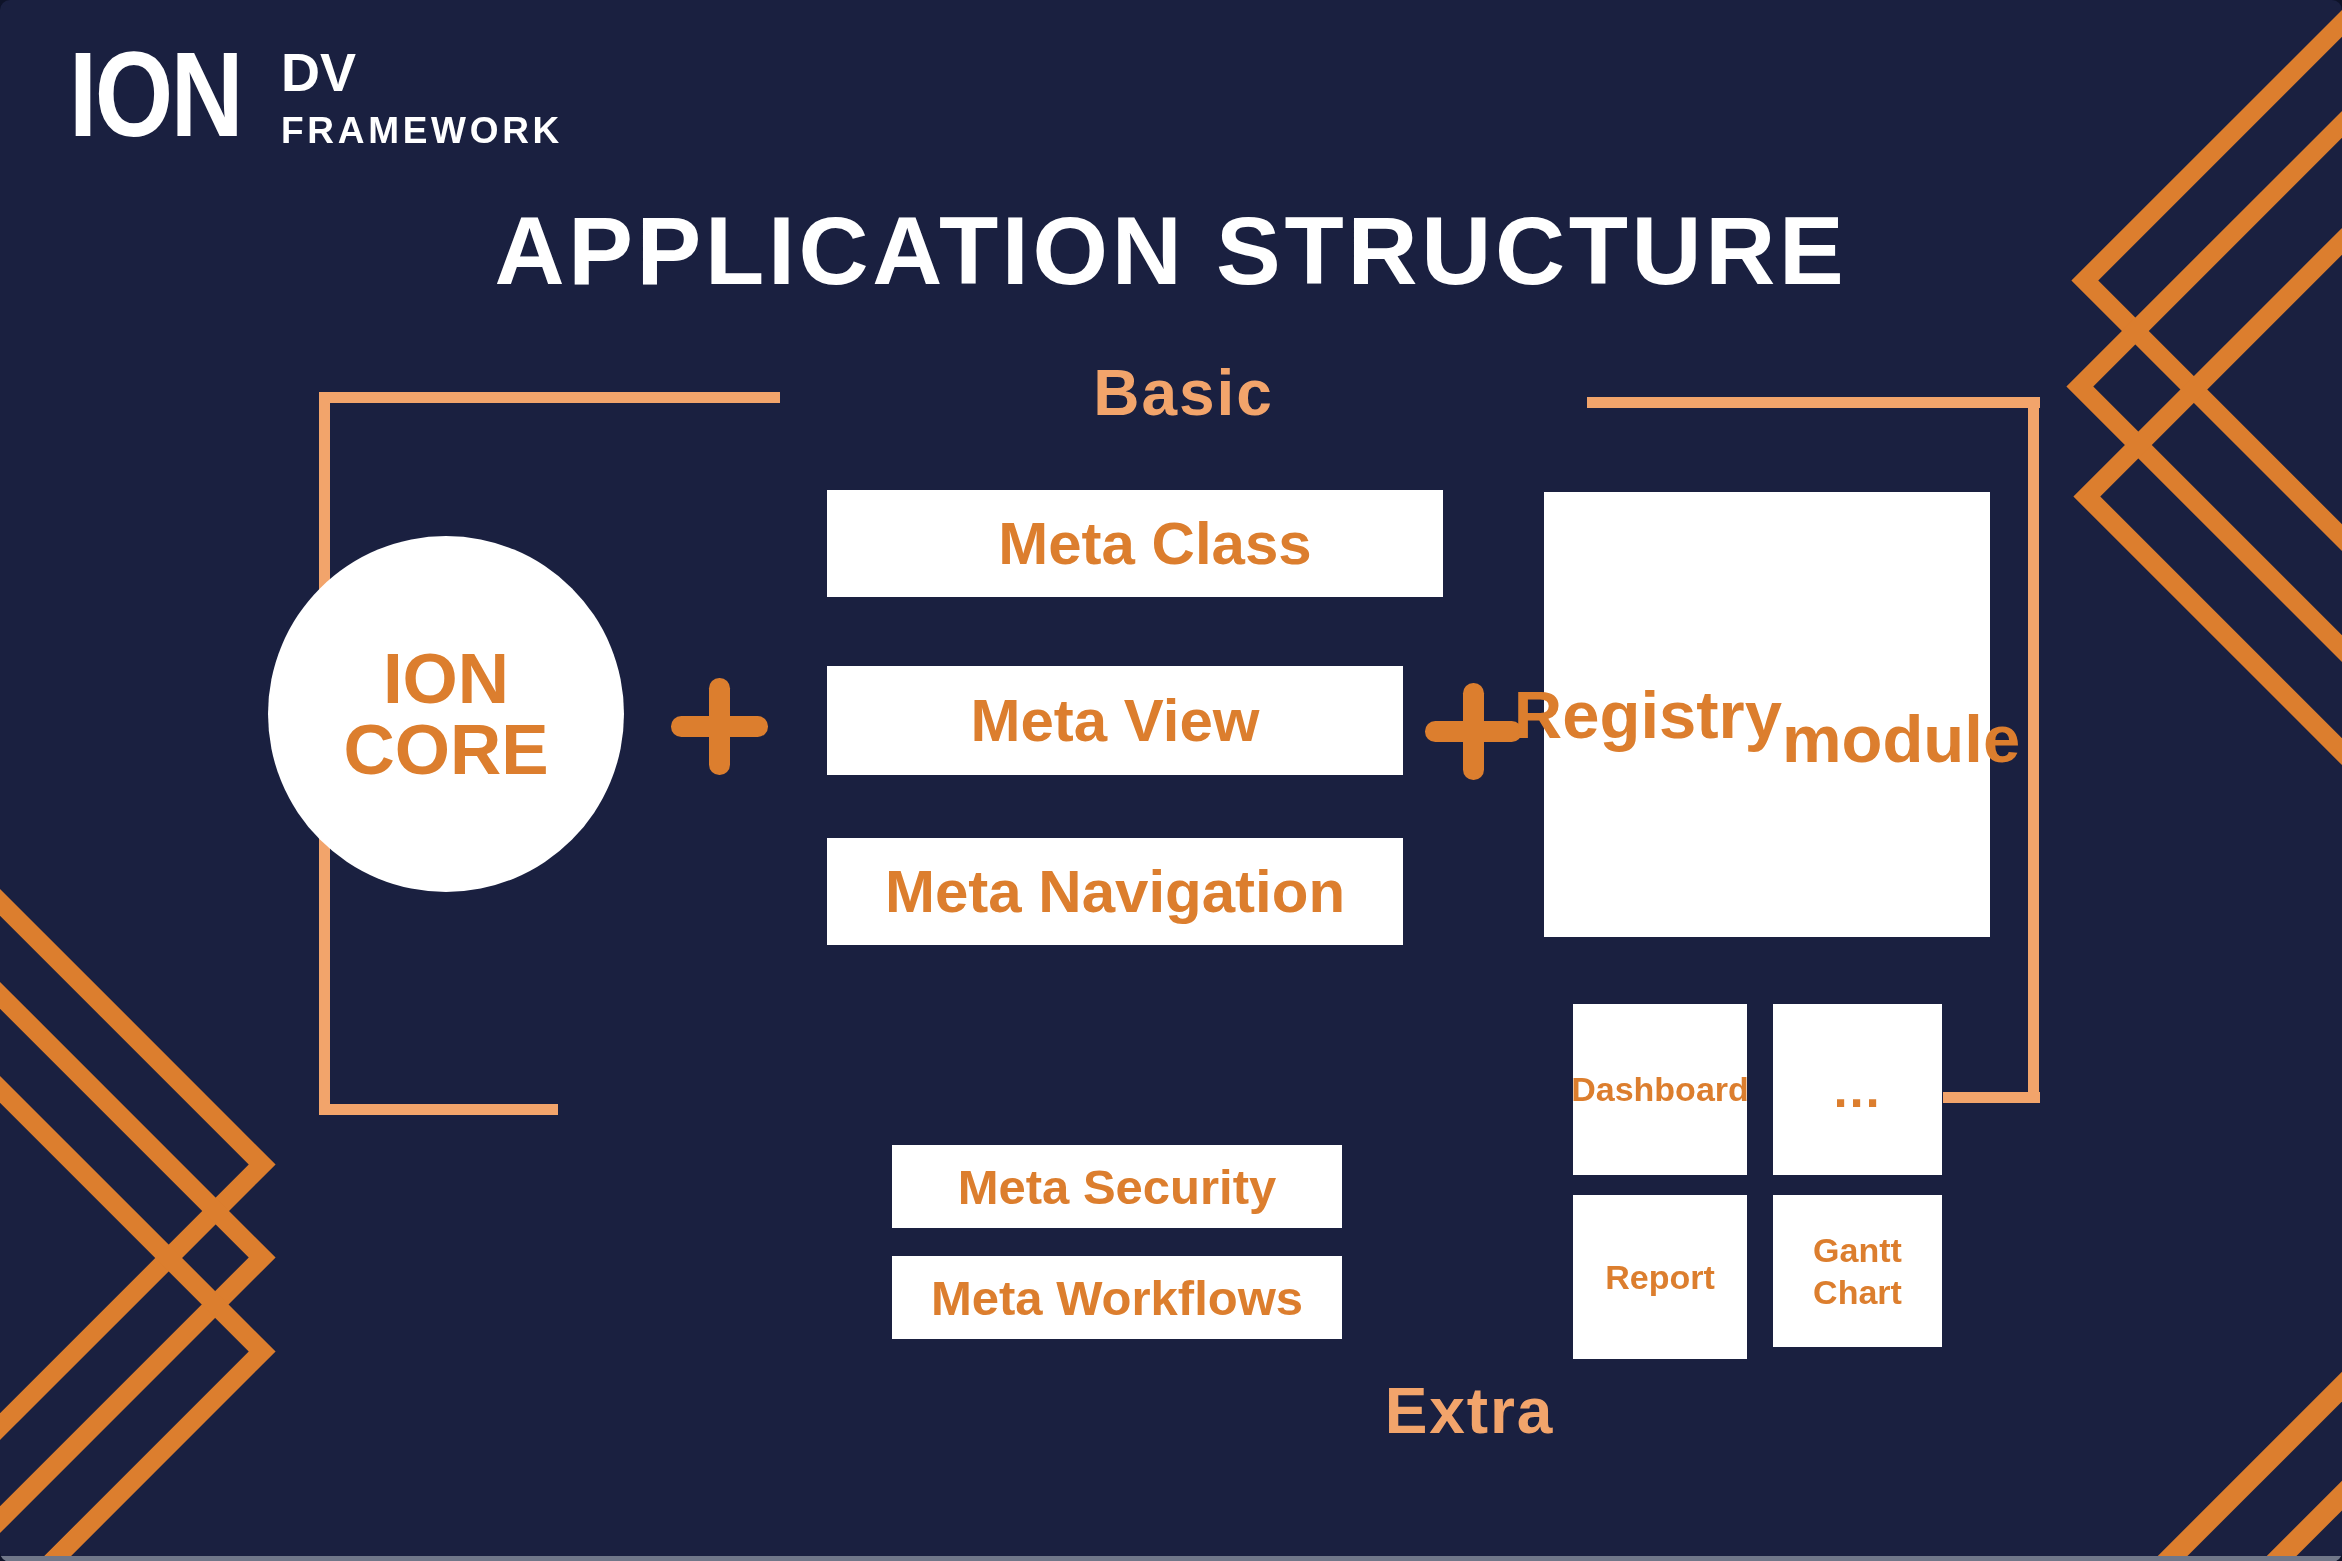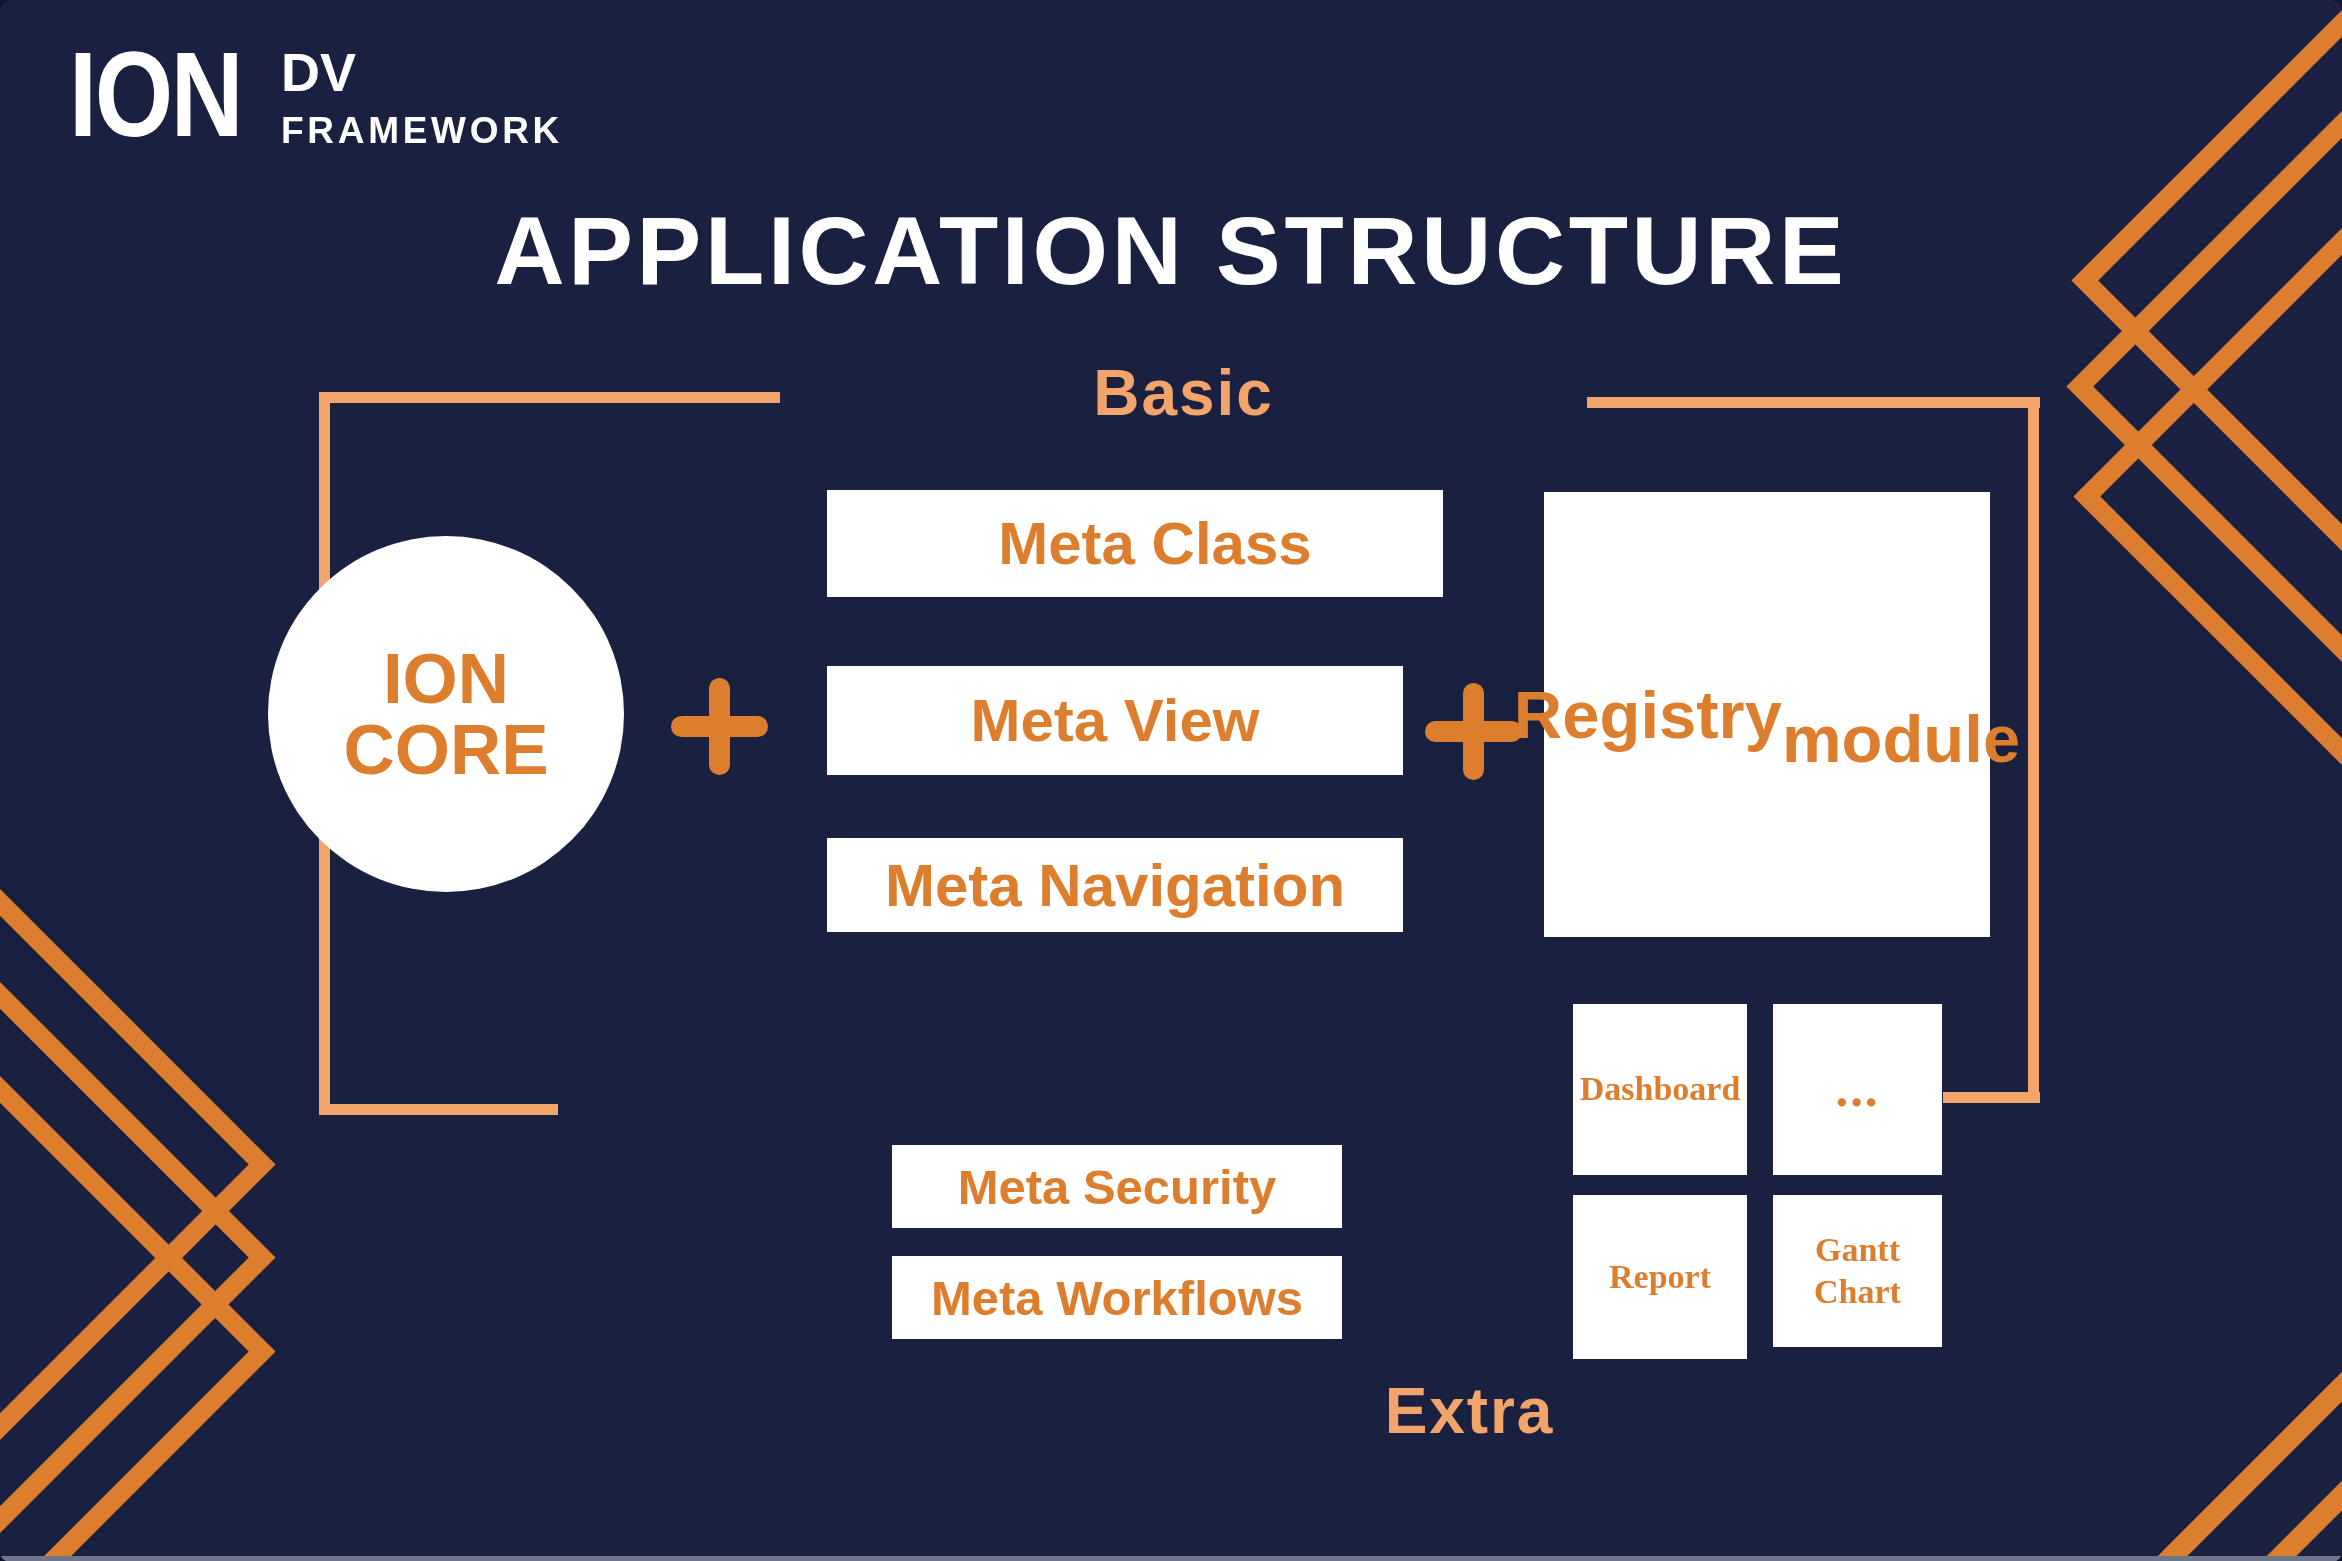--- a/index.html
+++ b/index.html
@@ -77,30 +77,30 @@
   .plus .h{position:absolute;left:0;top:38px;width:97px;height:20.6px;background:var(--orange);border-radius:10.3px;}
   
   .wbox{
     position:absolute;background:var(--white);
     display:flex;align-items:center;justify-content:center;
     color:var(--orange);font-weight:700;text-align:center;z-index:2;
   }
   .meta{width:576px;left:827px;font-size:60px;}
   .meta-class{top:490px;height:107px;padding-left:40px;}
   .meta-view{top:666px;height:109px;}
-  .meta-navigation{top:838px;height:94px;}
+  .meta-navigation{top:838px;height:107px;}
   .meta-sm{width:450px;left:892px;font-size:49px;height:83px;margin-top:42px;}
   .meta-security{top:1103px;}
   .meta-workflows{top:1214px;}
   .registry{
     left:1544px;top:492px;width:446px;height:445px;
     flex-direction:row;font-size:67px;line-height:1;
   }
   .registry .line + .line{margin-top:47px;}
-  .submodule{font-size:34px;line-height:1.25;padding:0;box-sizing:border-box;font-family:Liberation Serif, serif;}
+  .submodule{font-size:34px;line-height:1.25;padding:0;box-sizing:border-box;}
   .sub-dashboard{left:1573px;top:1004px;width:174px;height:171px;}
   .sub-more{left:1773px;top:1004px;width:169px;height:171px;font-size:51px;letter-spacing:1.9px;}
   .sub-report{left:1573px;top:1195px;width:174px;height:164px;}
   .sub-gantt{left:1773px;top:1195px;width:169px;height:152px;}
 </style>
 </head>
 <body>
 
 <div id="canvas">
 

